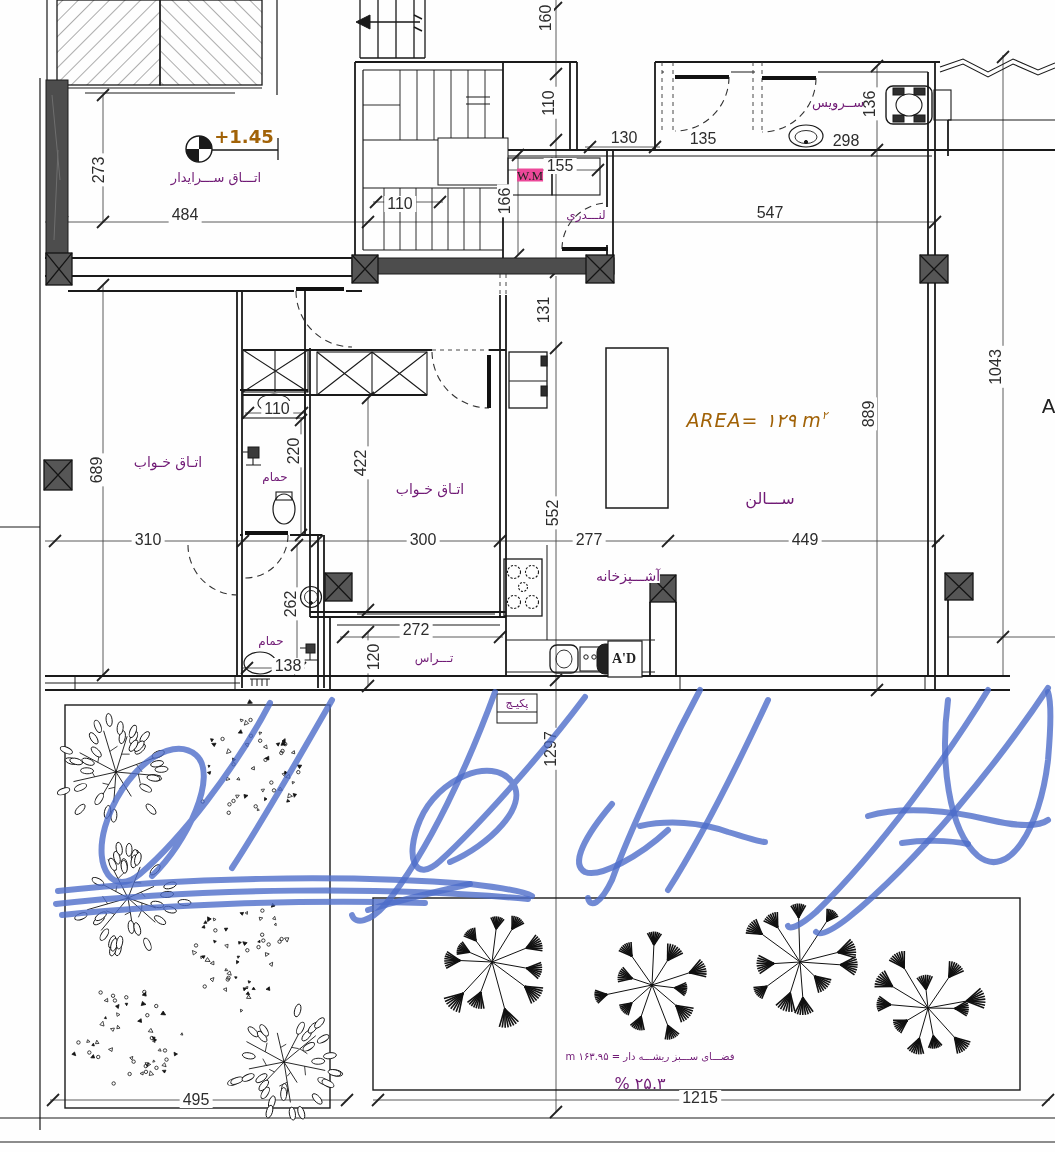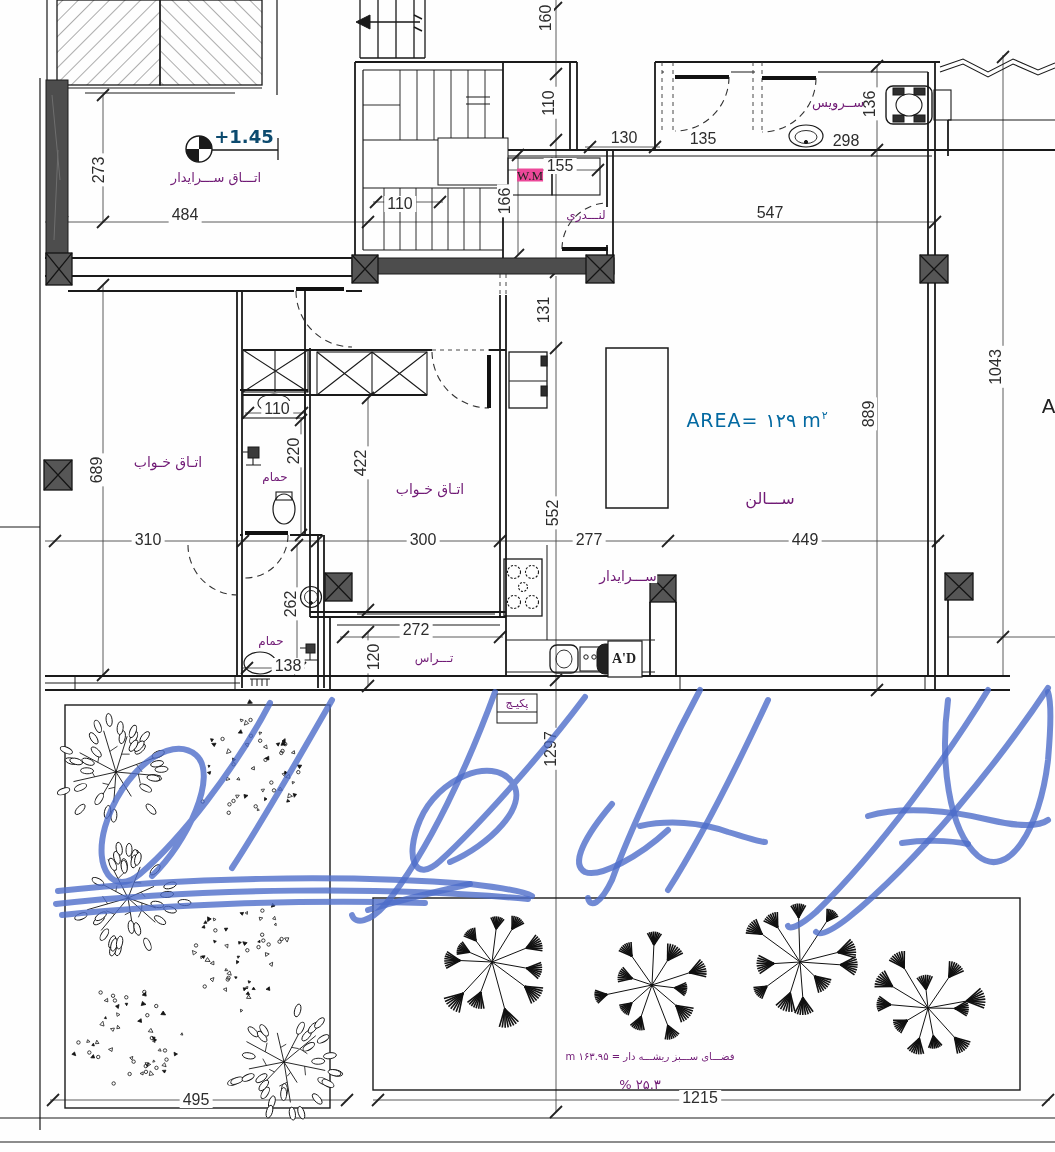--- a/index.html
+++ b/index.html
@@ -6,22 +6,22 @@
   #stage{position:relative;width:1055px;height:1152px;background:#fefefe;overflow:hidden;
          font-family:"Liberation Sans","DejaVu Sans",sans-serif;}
   svg{position:absolute;left:0;top:0;}
   .lbl{position:absolute;transform:translate(-50%,-50%);white-space:nowrap;color:#222;
        font-family:"DejaVu Sans",sans-serif;line-height:1;}
   .dim{font-family:"Liberation Sans",sans-serif;font-size:16px;color:#2d2d2d;
        background:#fefefe;padding:0 3px;}
   .rot{transform:translate(-50%,-50%) rotate(-90deg);}
   .fa{font-size:13px;color:#701a75;}
   .serif{font-family:"Liberation Serif","DejaVu Serif",serif;}
-  .areaL{font-size:19px;letter-spacing:1px;color:#0369a1;}
-  .lvl{font-size:18px;font-weight:bold;color:#0c4a6e;}
+  .areaL{font-size:19px;letter-spacing:1px;color:#a16207;font-style:italic;}
+  .lvl{font-size:18px;font-weight:bold;color:#a16207;}
   .pen{pointer-events:none;}
 </style>
 </head>
 <body>
 
 <div id="stage">
 
 <svg id="plan" width="1055" height="1152" viewBox="0 0 1055 1152">
   <defs>
     <pattern id="h1" width="11" height="11" patternUnits="userSpaceOnUse" patternTransform="rotate(45)">
@@ -1047,30 +1047,30 @@
 
   <div class="lbl fa" style="left:216px;top:177px">اتـــاق ســـرایدار</div>
   <div class="lbl fa" style="left:838px;top:102px">ســرویس</div>
   <div class="lbl fa" style="left:586px;top:215px;font-size:12px">لنـــدری</div>
   <div class="lbl serif" style="left:530px;top:175px;font-size:13px;background:#ec4899">W.M</div>
   <div class="lbl fa" style="left:168px;top:462px;font-size:14px">اتـاق خـواب</div>
   <div class="lbl fa" style="left:430px;top:489px;font-size:14px">اتـاق خـواب</div>
   <div class="lbl fa" style="left:275px;top:477px;font-size:12px">حمام</div>
   <div class="lbl fa" style="left:271px;top:641px;font-size:12px">حمام</div>
   <div class="lbl fa" style="left:770px;top:499px;font-size:16px">ســـالن</div>
-  <div class="lbl fa" style="left:628px;top:576px;font-size:14px;background:#fefefe">ســـرایدار</div>
+  <div class="lbl fa" style="left:628px;top:576px;font-size:14px;background:#fefefe">آشـــپزخانه</div>
   <div class="lbl fa" style="left:434px;top:658px;font-size:12px">تـــراس</div>
   <div class="lbl fa" style="left:517px;top:703px;font-size:11px">پکیـج</div>
 
   <div class="lbl lvl" style="left:244px;top:137px">+1.45</div>
   <div class="lbl areaL" style="left:757px;top:420px"><span>AREA= ۱۲۹ m</span><sup style="font-size:11px">٢</sup></div>
   <div class="lbl serif" style="left:624px;top:659px;font-size:14px;font-weight:bold">A'D</div>
   <div class="lbl" style="left:1049px;top:406px;font-size:20px;letter-spacing:1px">A</div>
   <div class="lbl fa" dir="rtl" style="left:650px;top:1057px;font-size:10px;background:#fefefe">فضـــای ســـبز ریشـــه دار = ۱۶۳.۹۵ m</div>
-  <div class="lbl fa" dir="rtl" style="left:640px;top:1084px;font-size:13px">۲۵.۳ %</div>
+  <div class="lbl fa" dir="rtl" style="left:640px;top:1084px;font-size:16px">۲۵.۳ %</div>
 </div>
 
 <svg class="pen" width="1055" height="1152" viewBox="0 0 1055 1152">
   <g fill="none" stroke="#4e6dc9" stroke-width="6" stroke-linecap="round" stroke-opacity="0.8">
     <path d="M270,703 C235,770 180,840 140,874 C114,896 93,870 105,827 C121,772 170,733 196,755 C219,775 187,843 152,876"></path>
     <path d="M585,697 C540,757 478,826 440,861 C415,884 404,858 420,820 C438,778 492,756 512,782 C530,806 488,846 450,862"></path>
     <path d="M495,692 C470,760 430,850 385,905 C370,922 355,925 352,915"></path>
     <path d="M700,690 C668,750 630,830 612,880 C600,905 590,908 588,898"></path>
     <path d="M640,826 C668,820 700,822 728,832 C748,838 760,842 765,842"></path>
     <path d="M612,804 C585,836 570,864 585,872 C600,878 640,856 668,830"></path>

